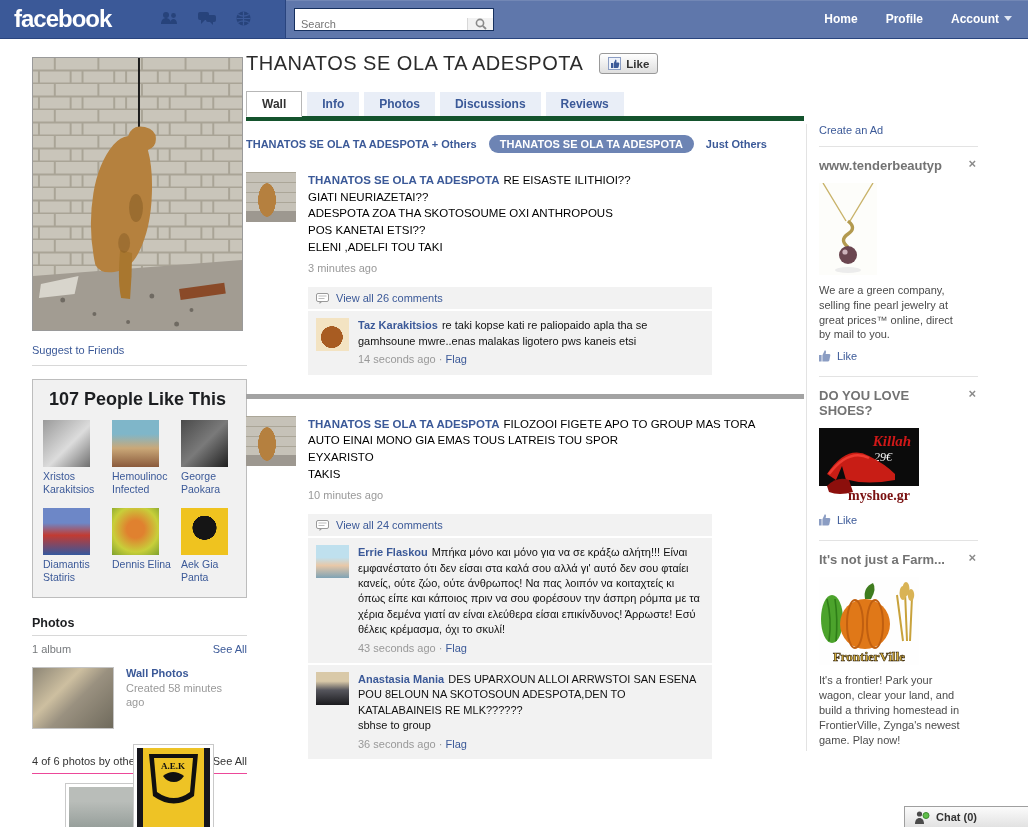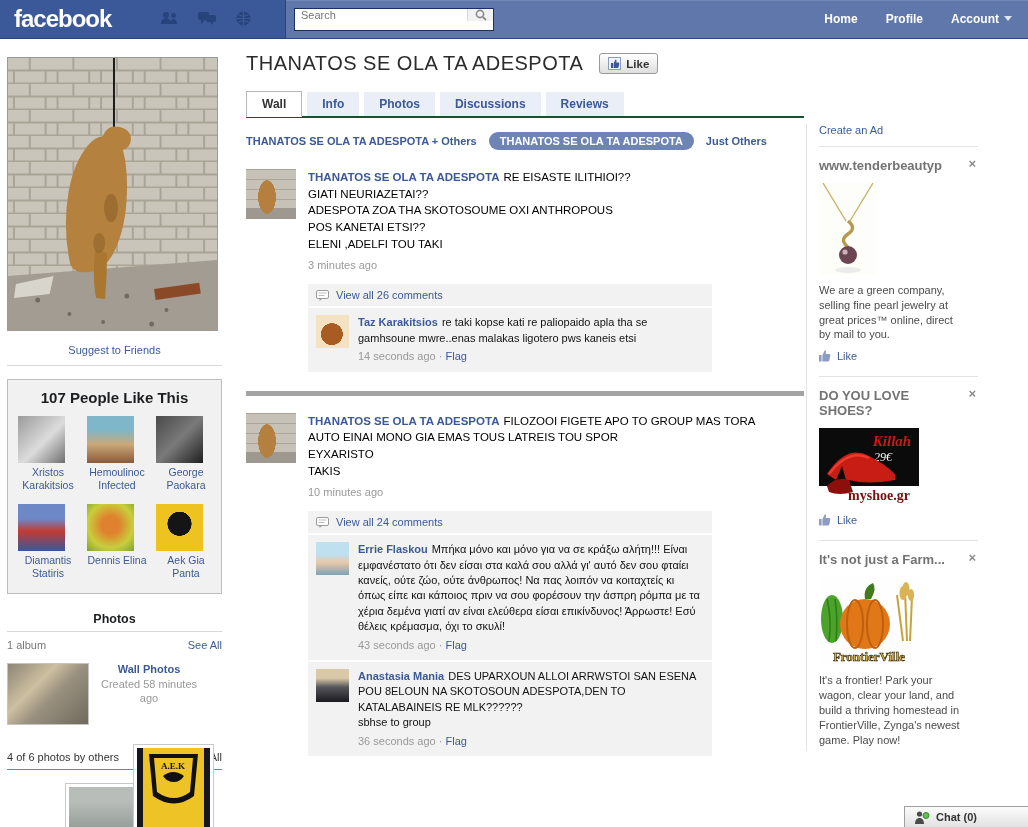--- a/index.html
+++ b/index.html
@@ -6,34 +6,34 @@
   body{font-family:"Liberation Sans","DejaVu Sans",sans-serif;font-size:11px;color:#333;}
   .page{position:relative;width:1028px;height:827px;overflow:hidden;background:#fff;}
   a{text-decoration:none;cursor:pointer;}
 
   
   .topbar{position:absolute;top:0;left:0;width:1028px;height:38px;background:#3b5998;border-bottom:1px solid #29447e;}
   .topbar-light{position:absolute;left:285px;top:0;right:0;height:38px;background:#5f77ab;border-left:1px solid #29447e;box-shadow:inset 0 1px 0 rgba(255,255,255,.12);}
   .fb-logo{position:absolute;left:14px;top:5px;color:#fff;font-size:24px;font-weight:bold;letter-spacing:-1px;}
   .top-icons{position:absolute;left:160px;top:11px;display:flex;gap:20px;}
   .top-icons svg{display:block;}
-  .search-wrap{position:absolute;left:294px;top:8px;width:198px;height:21px;background:#fff;border:1px solid #16305f;display:flex;align-items:flex-start;}
+  .search-wrap{position:absolute;left:294px;top:8px;width:198px;height:21px;background:#fff;border:1px solid #16305f;display:flex;align-items:flex-end;}
   .search-wrap input{flex:1;border:0;outline:none;padding:0 6px;font-size:11px;color:#777;font-family:inherit;}
   .search-btn{width:25px;background:#f2f2f2;border-left:1px solid #d8d8d8;display:flex;align-items:center;justify-content:center;cursor:pointer;}
   .top-nav{position:absolute;right:16px;top:0;height:38px;display:flex;align-items:center;gap:28px;}
   .top-nav a{color:#fff;font-weight:bold;font-size:12px;}
   .caret{display:inline-block;margin-left:5px;width:0;height:0;border-left:4px solid transparent;border-right:4px solid transparent;border-top:5px solid #dfe6f3;vertical-align:2px;}
 
   
-  .leftcol{position:absolute;left:7px;top:57px;width:215px;text-align:center;}
+  .leftcol{position:absolute;left:32px;top:57px;width:215px;}
   .profile-photo{width:209px;height:272px;border:1px solid #9a9a9a;display:block;}
   .suggest{margin-top:9px;padding:4px 0 9px;border-bottom:1px solid #d8d8d8;}
   .suggest a{color:#3b5998;}
   .likers-box{margin-top:13px;border:1px solid #bdbdbd;background:#f1f1f1;padding:9px 10px 12px;}
-  .likers-box h3{margin:0 12px 10px;font-size:15px;color:#1c1e21;}
+  .likers-box h3{margin:0 6px 10px;font-size:18px;color:#1c1e21;}
   .likers-grid{display:grid;grid-template-columns:repeat(3,1fr);gap:12px 9px;}
   .liker{width:60px;}
   .liker .av{width:47px;height:47px;display:block;cursor:pointer;}
   .liker a.nm{display:block;margin-top:3px;color:#3b5998;font-size:10.5px;line-height:1.25;word-wrap:break-word;}
   .photos-box{margin-top:18px;}
   .photos-box h3{margin:0;font-size:12.5px;color:#1c1e21;padding-bottom:5px;border-bottom:1px solid #d8d8d8;}
   .prow{display:flex;justify-content:space-between;margin-top:7px;}
   .prow .muted{color:#76797c;}
   .prow a{color:#3b5998;}
   .album{display:flex;margin-top:12px;}
@@ -49,21 +49,21 @@
   .pframe .inner{display:block;}
   .thumb-a{left:65px;top:783px;}
   .thumb-b{left:133px;top:744px;}
   .thumb-a .inner{width:70px;height:72px;background:linear-gradient(180deg,#b9bdb9 20%,#98a09c 55%,#5d625f 100%);}
 
   
   .feed{position:absolute;left:246px;top:52px;width:558px;}
   .title-row{display:flex;align-items:center;}
   .page-title{margin:0;font-size:20px;font-weight:400;color:#2b2b2b;letter-spacing:.5px;}
   .like-btn{margin-left:16px;display:inline-flex;align-items:center;gap:5px;padding:3px 8px;border:1px solid #999;border-radius:3px;background:linear-gradient(#ffffff,#dedede);font-weight:bold;font-size:11.5px;color:#333;cursor:pointer;}
-  .tabs{display:flex;gap:5px;margin-top:16px;border-bottom:2px solid #14532d;align-items:flex-end;}
+  .tabs{display:flex;gap:5px;margin-top:16px;border-bottom:5px solid #14532d;align-items:flex-end;}
   .tab{padding:5px 15px;background:#e9eef7;color:#3b5998;font-weight:bold;font-size:12px;cursor:pointer;}
   .tab.active{background:#fff;color:#333;border:1px solid #b7b7b7;border-bottom:1px solid #fff;margin-bottom:-1px;}
   .filter-row{margin-top:14px;display:flex;align-items:center;gap:12px;font-weight:bold;}
   .filter-row a{color:#3b5998;}
   .filter-pill{background:#6d84b4;color:#fff;padding:3px 11px;border-radius:10px;cursor:pointer;}
   .post{display:flex;margin-top:19px;}
   .post + .post{border-top:5px solid #a3a3a3;padding-top:17px;}
   .post-avatar{width:50px;height:50px;flex:none;margin-right:12px;cursor:pointer;}
   .avatar-dog{
     background:

